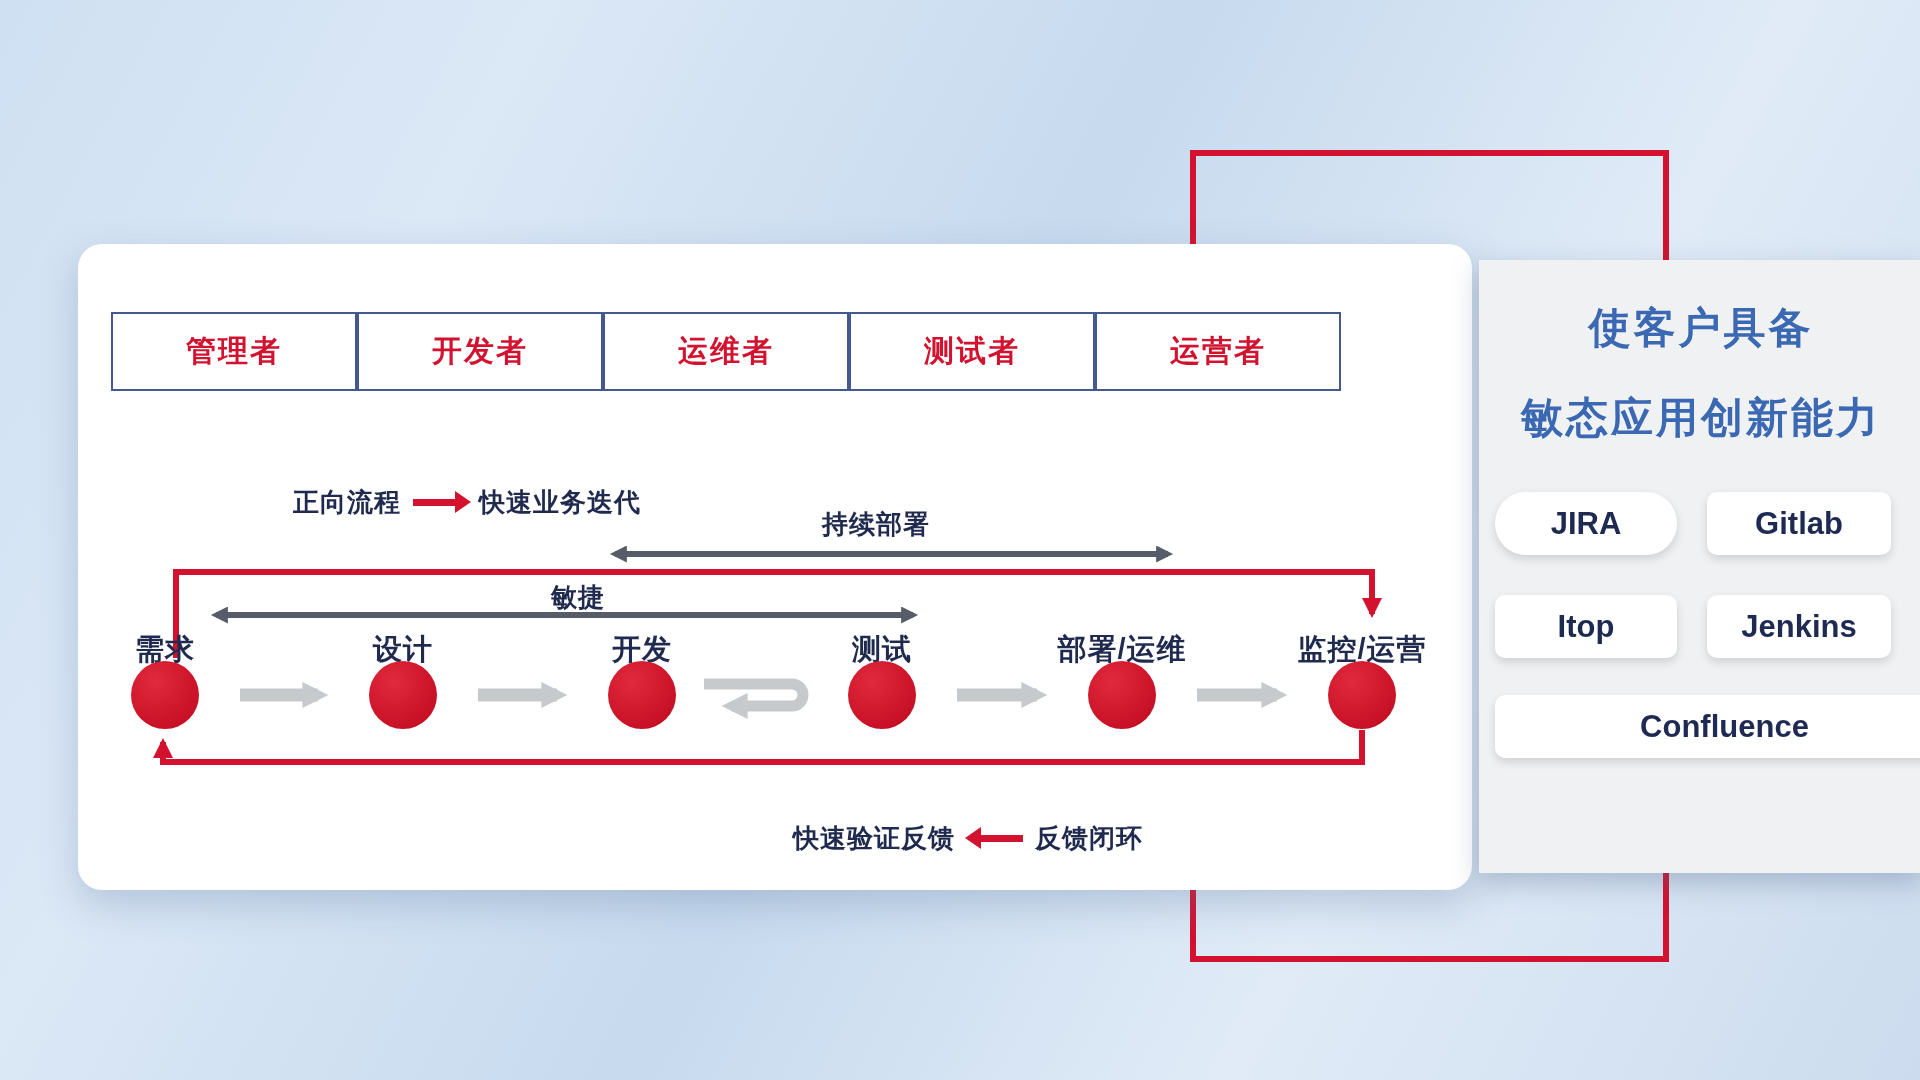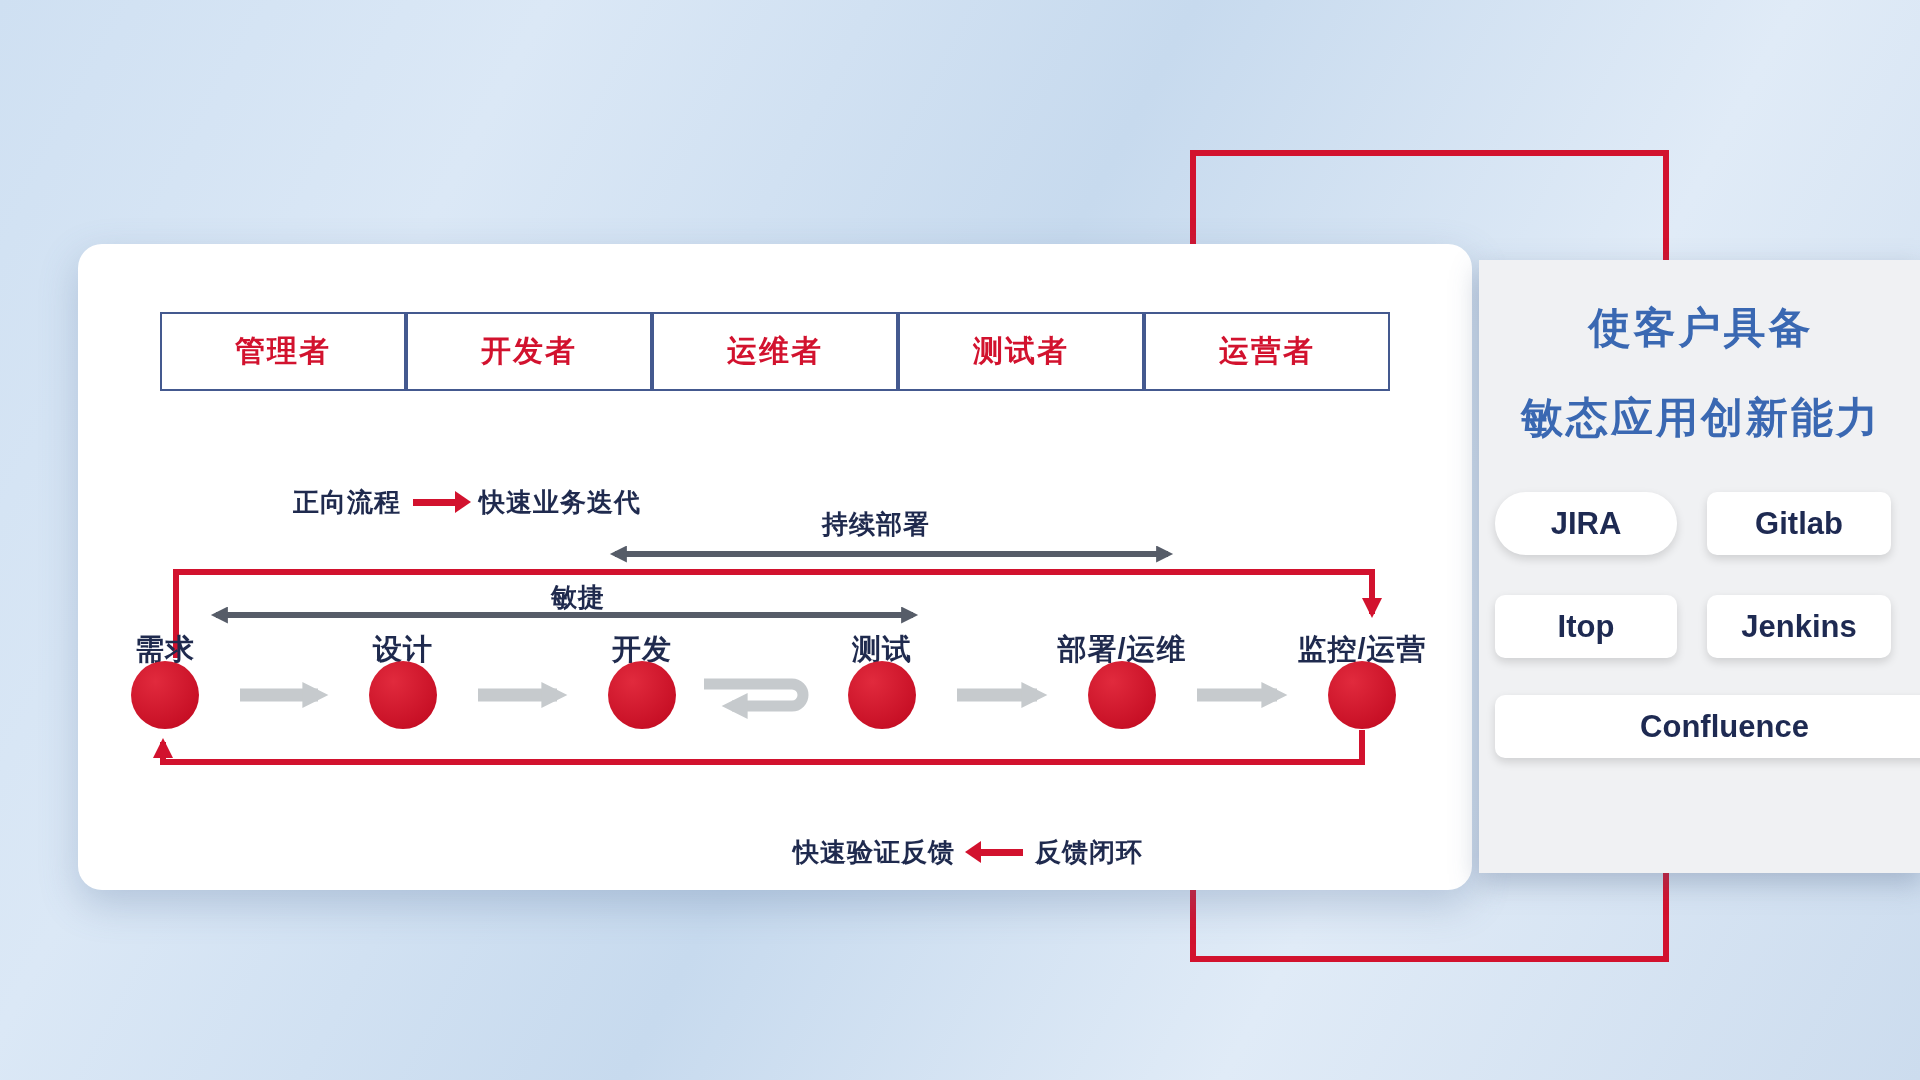--- a/index.html
+++ b/index.html
@@ -11,33 +11,33 @@
   .red-frame{
     position:absolute;left:1190px;top:150px;width:467px;height:800px;
     border:6px solid #d2122e;z-index:1;
   }
   .main-panel{
     position:absolute;left:78px;top:244px;width:1394px;height:646px;
     background:#ffffff;border-radius:24px;z-index:2;
     box-shadow:0 14px 38px rgba(90,115,155,.30);
   }
   
-  .roles{position:absolute;left:33px;right:33px;top:68px;height:79px;display:flex;justify-content:center;}
+  .roles{position:absolute;left:33px;right:33px;top:68px;height:79px;display:flex;justify-content:flex-start;}
   .role-box{
     width:242px;height:75px;border:2px solid #44598f;background:#fff;
     display:flex;align-items:center;justify-content:center;
     color:#d2122e;font-size:30px;font-weight:700;letter-spacing:2px;
   }
   .desc{
     position:absolute;left:0;right:0;top:172px;text-align:center;
     color:#1b2440;font-size:28px;font-weight:700;
   }
   .legend{position:absolute;display:flex;align-items:center;}
   .legend-forward{left:215px;top:240px;height:36px;}
-  .legend-feedback{left:715px;top:590px;height:36px;}
+  .legend-feedback{left:715px;top:576px;height:36px;}
   .legend-label{color:#1f2a4e;font-size:26px;font-weight:700;letter-spacing:1px;}
   .arrow-right{display:inline-block;width:42px;height:7px;background:#d2122e;position:relative;margin:0 24px 0 12px;}
   .arrow-right::after{content:"";position:absolute;left:100%;top:50%;transform:translateY(-50%);
     border-left:16px solid #d2122e;border-top:11px solid transparent;border-bottom:11px solid transparent;}
   .arrow-left{display:inline-block;width:42px;height:7px;background:#d2122e;position:relative;margin:0 12px 0 26px;}
   .arrow-left::before{content:"";position:absolute;right:100%;top:50%;transform:translateY(-50%);
     border-right:16px solid #d2122e;border-top:11px solid transparent;border-bottom:11px solid transparent;}
   .flow-svg{position:absolute;left:0;top:0;}
   .stage-label{
     position:absolute;width:180px;text-align:center;top:386px;

